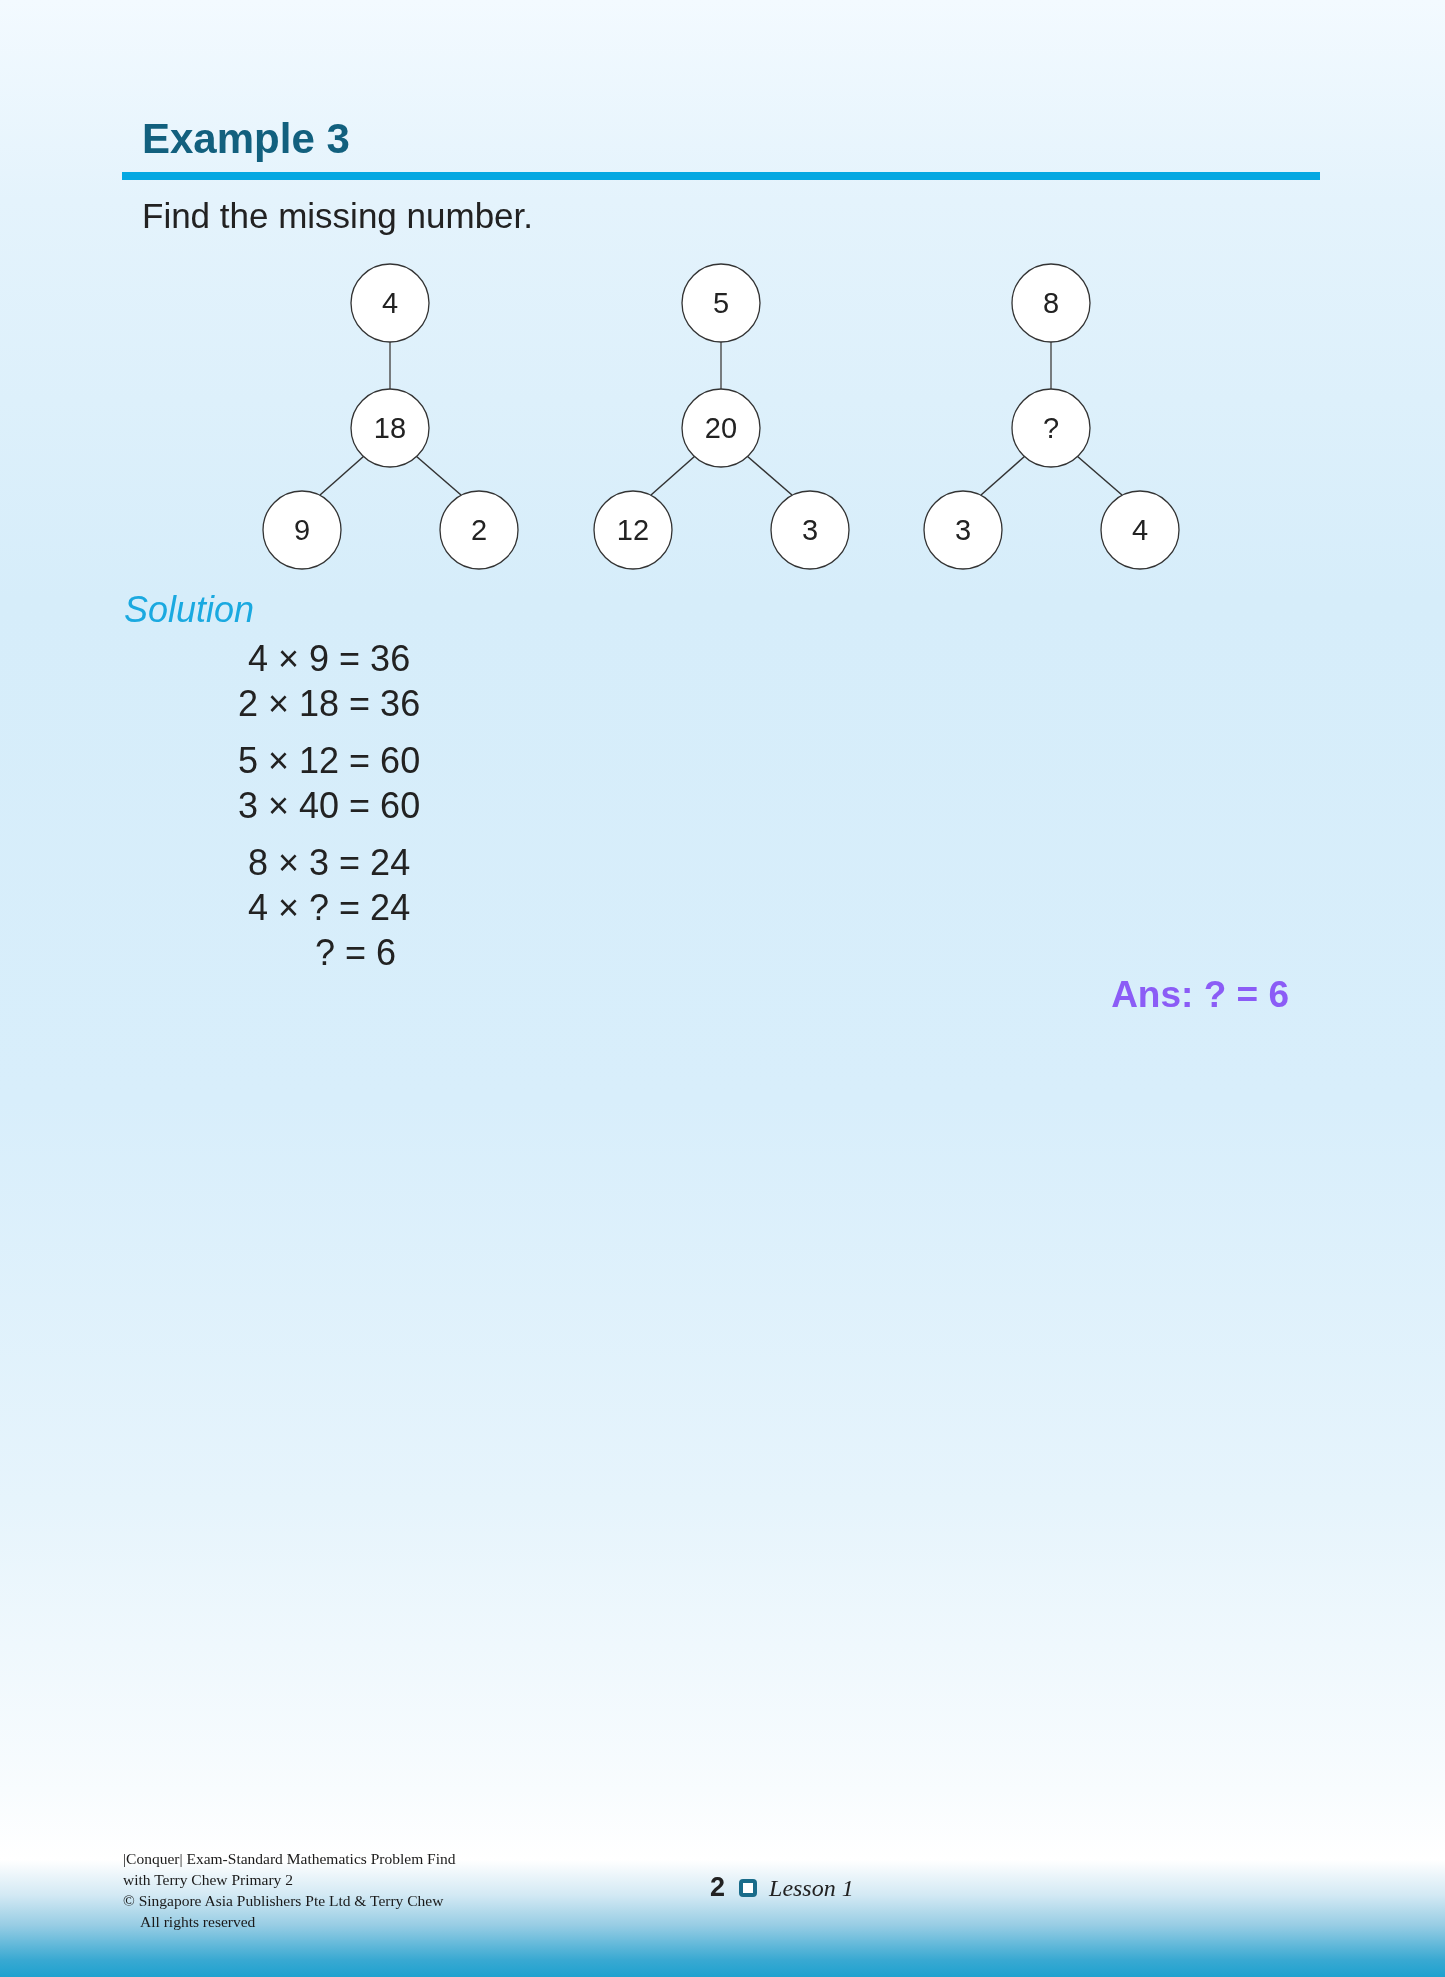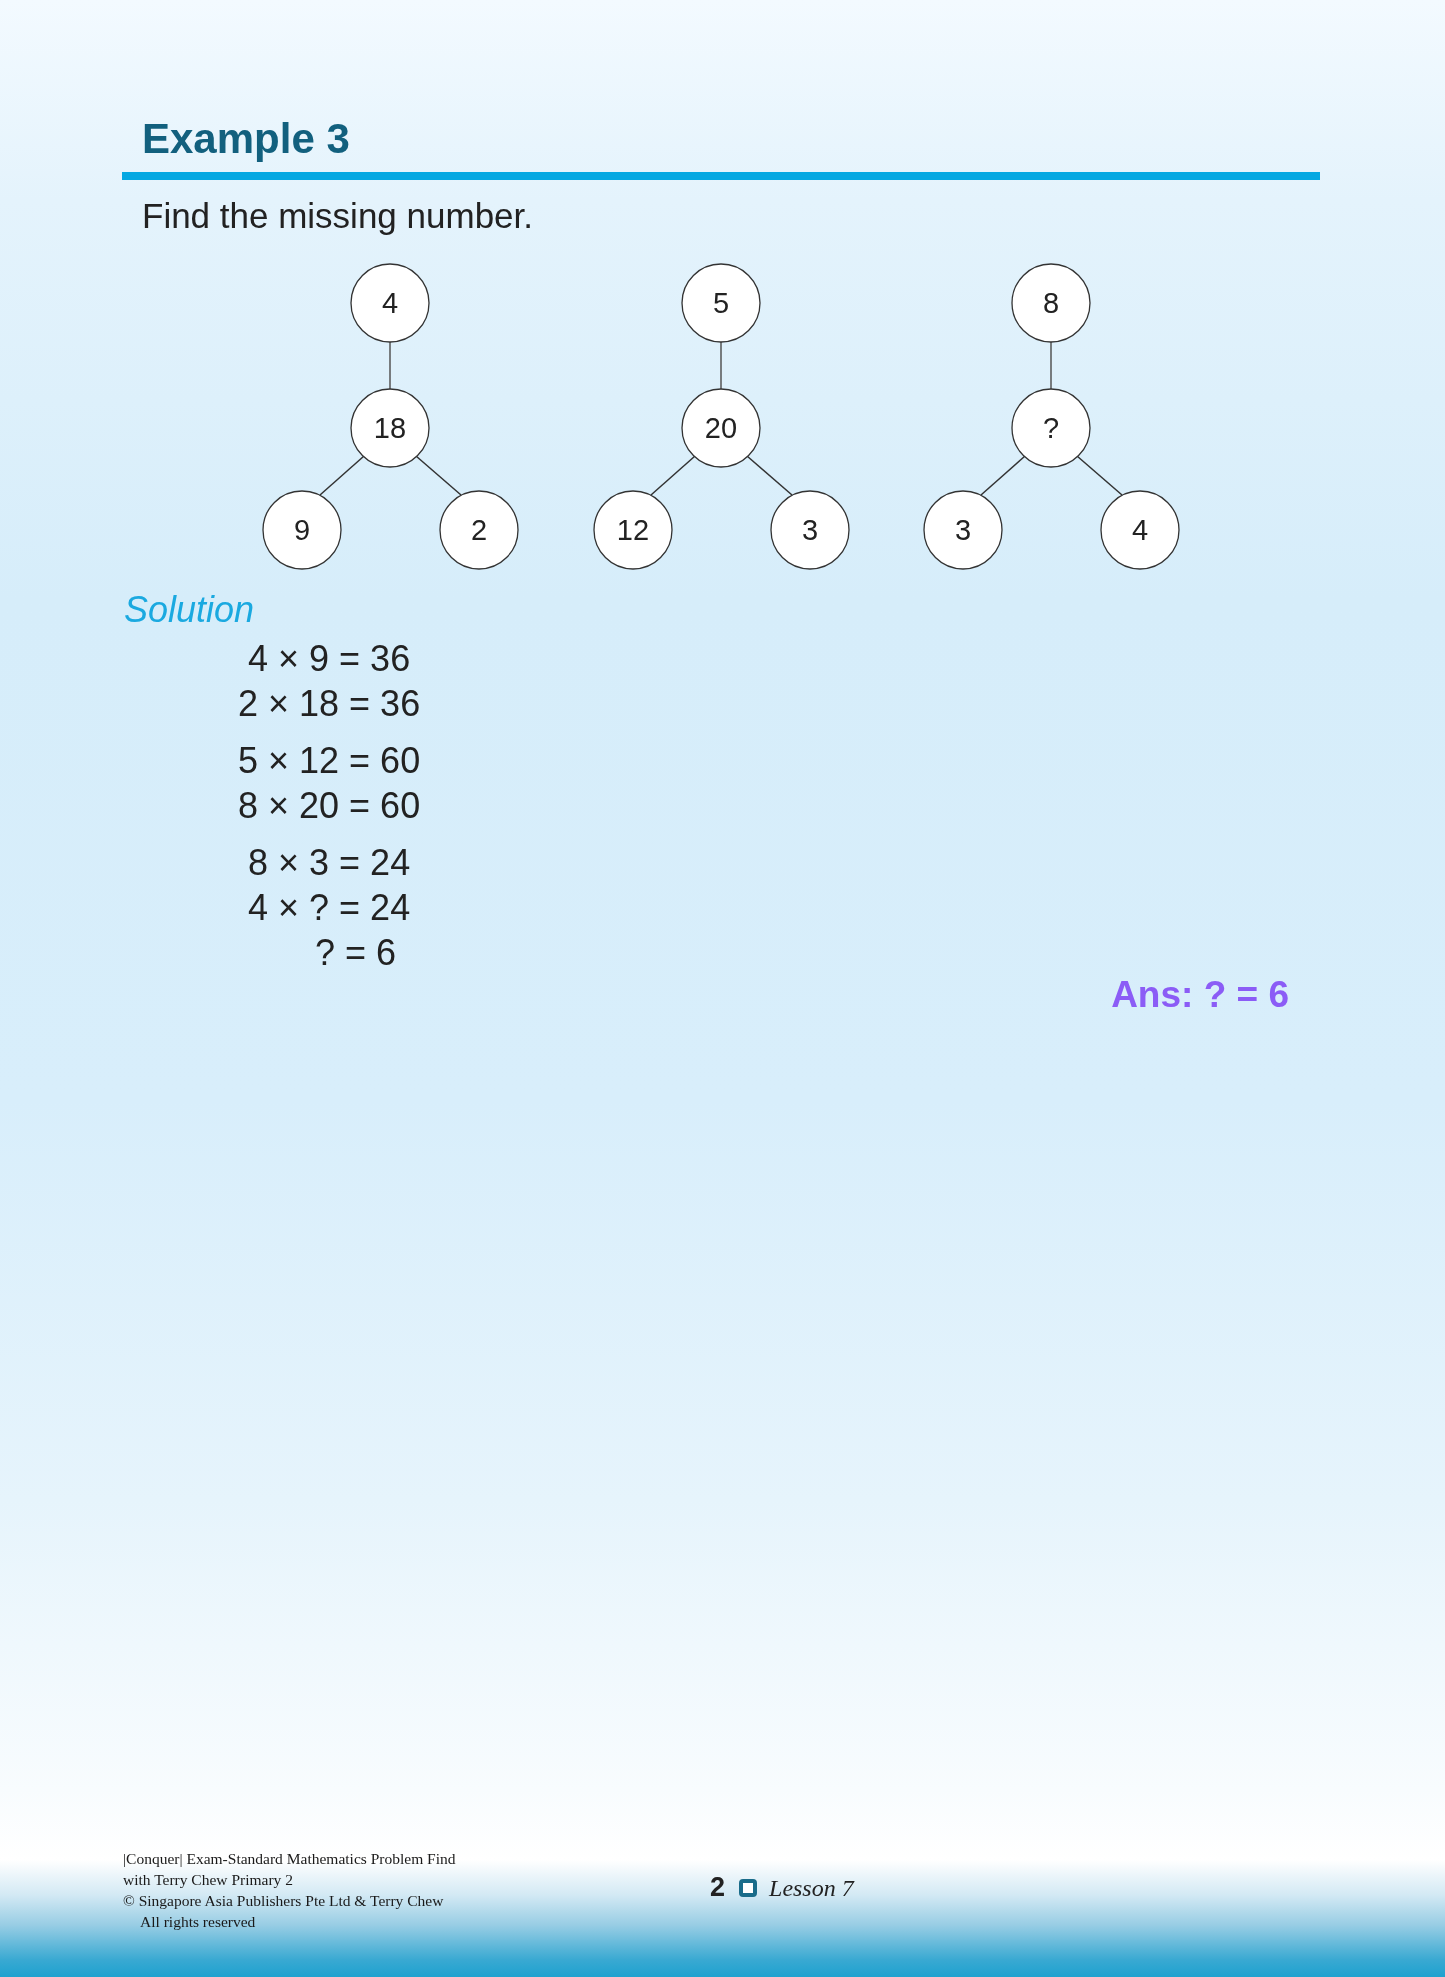--- a/index.html
+++ b/index.html
@@ -156,32 +156,32 @@
     <text class="node-text" x="1140" y="540" text-anchor="middle">4</text>
   </g>
 </svg>
 
 <div class="abs solution-label">Solution</div>
 
 <div class="abs steps">
   <span class="step">4 × 9 = 36</span>
   <span class="step">2 × 18 = 36</span>
   <span class="step gap">5 × 12 = 60</span>
-  <span class="step">8 × 20 = 60</span>
+  <span class="step">3 × 40 = 60</span>
   <span class="step gap">8 × 3 = 24</span>
   <span class="step">4 × ? = 24</span>
   <span class="step indent">? = 6</span>
 </div>
 
 <div class="abs answer">Ans: ? = 6</div>
 
 <div class="abs footer-credit">
   <span class="line">|Conquer| Exam-Standard Mathematics Problem Find</span>
   <span class="line">with Terry Chew Primary 2</span>
   <span class="line">© Singapore Asia Publishers Pte Ltd &amp; Terry Chew</span>
   <span class="line indent">All rights reserved</span>
 </div>
 
 <div class="abs page-nav">
   <span class="page-number">2</span>
   <span class="page-bullet"></span>
-  <span class="lesson-label">Lesson 7</span>
+  <span class="lesson-label">Lesson 1</span>
 </div>
 
 </body></html>

